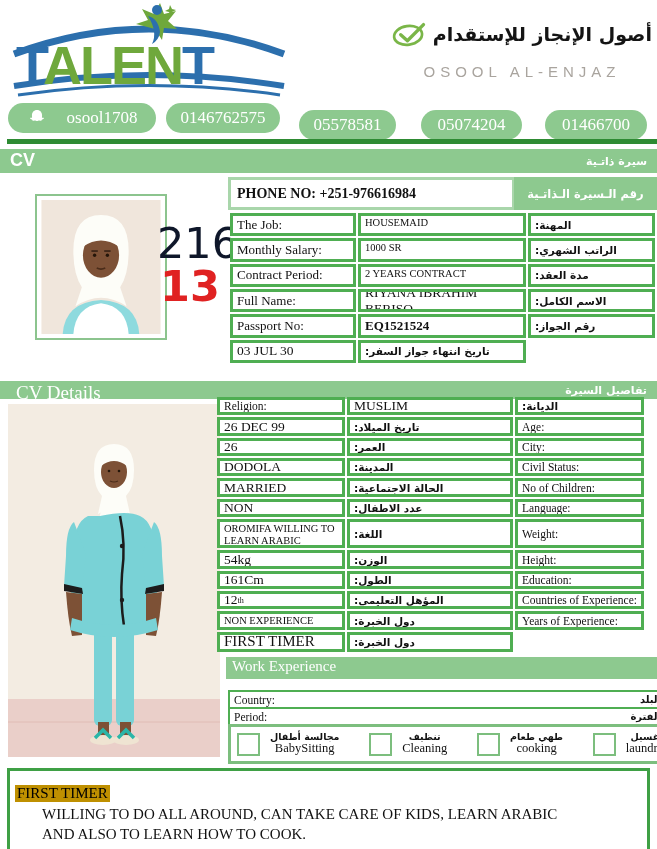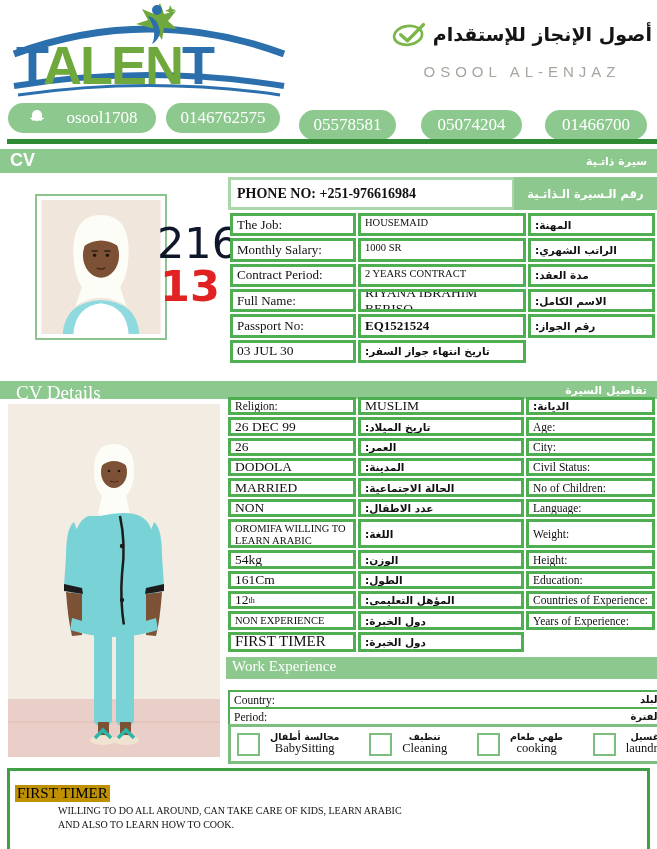--- a/index.html
+++ b/index.html
@@ -52,21 +52,21 @@
             font-size:43px;color:#0f172a;line-height:1;}
   .num-red{position:absolute;left:160px;top:265px;font-family:"DejaVu Sans",sans-serif;
            font-size:43px;font-weight:bold;color:#e02222;line-height:1;}
   .photo-body{position:absolute;left:8px;top:404px;width:212px;height:353px;}
   .photo-body svg{display:block;width:100%;height:100%;}
 
   
   .grid-table{position:absolute;display:grid;gap:2px;}
   .t1{left:230px;top:213px;width:425px;height:150px;
       grid-template-columns:126px 168px 1fr;grid-auto-rows:1fr;}
-  .t2{left:228px;top:397px;width:427px;height:255px;
+  .t2{left:217px;top:397px;width:427px;height:255px;
       grid-template-columns:128px 166px 1fr;
       grid-template-rows:1fr 1fr 1fr 1fr 1fr 1fr 1.6fr 1fr 1fr 1fr 1fr 1.1fr;}
   .cell{border:3px solid #4fae52;background:#fff;display:flex;align-items:center;
         padding:4px 4px;overflow:hidden;}
   .cell.lbl{font-size:13px;}
   .t2 .cell.lbl{font-size:11.5px;}
   .cell.lbl-sm{font-size:11px;}
   .cell.val{font-size:13.5px;}
   .cell.val-sm{font-size:10.5px;align-items:flex-start;padding-top:1px;line-height:1.15;}
   .cell.val-b{font-weight:bold;font-size:13px;}
@@ -87,21 +87,21 @@
   .chk{width:19px;height:19px;border:2px solid #7cbe7e;background:#fff;}
   .skill-labels{display:flex;flex-direction:column;align-items:center;line-height:1.05;}
   .skill-labels .ar{font-size:9.5px;font-weight:bold;}
   .skill-labels .en{font-size:12.5px;}
 
   
   .notes{position:absolute;left:7px;top:768px;width:637px;height:90px;background:#fff;
          border:3px solid #3fa045;}
   .hl{display:inline-block;margin:14px 0 0 5px;background:#bf9000;color:#000;
       font-size:15px;padding:0 2px;}
-  .note-line{margin-left:48px;font-size:10px;line-height:1.35;}
+  .note-line{margin-left:32px;font-size:15px;line-height:1.35;}
   .note-line.first{margin-top:2px;}
 </style>
 </head>
 <body>
 
 <div class="page">
 
   <div class="talent-logo">
     <svg viewBox="0 0 282 96">
       <path d="M6 52 Q141 2 276 52" fill="none" stroke="#2c6fad" stroke-width="7"></path>

